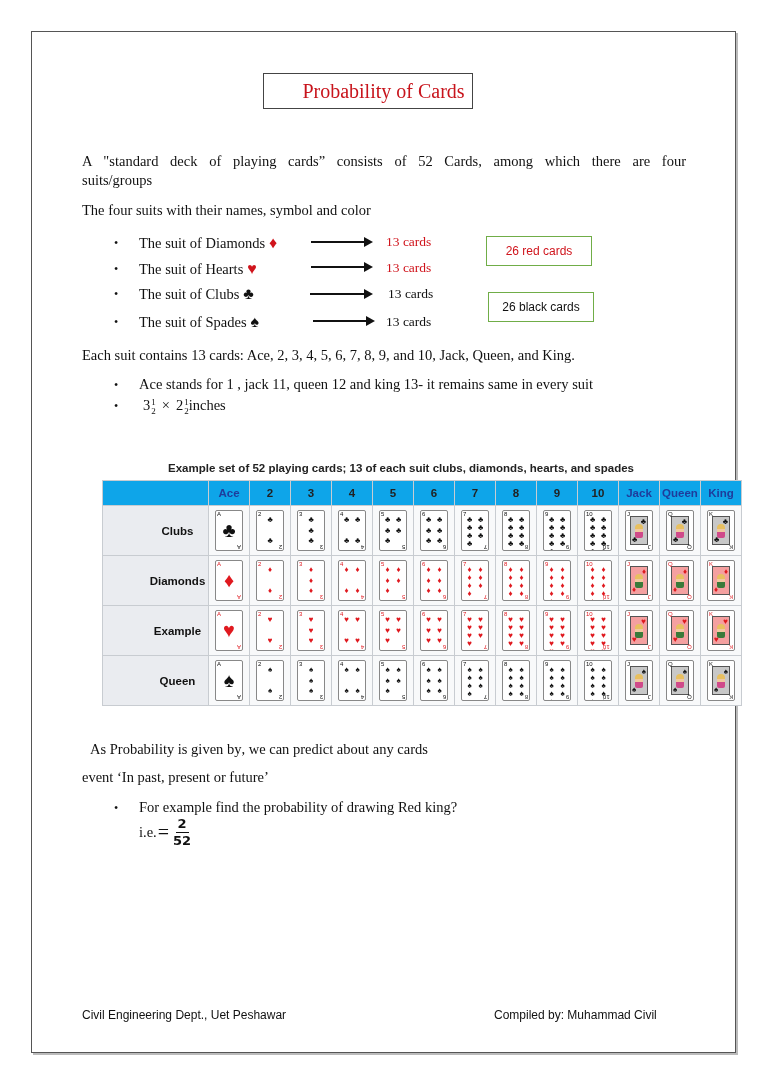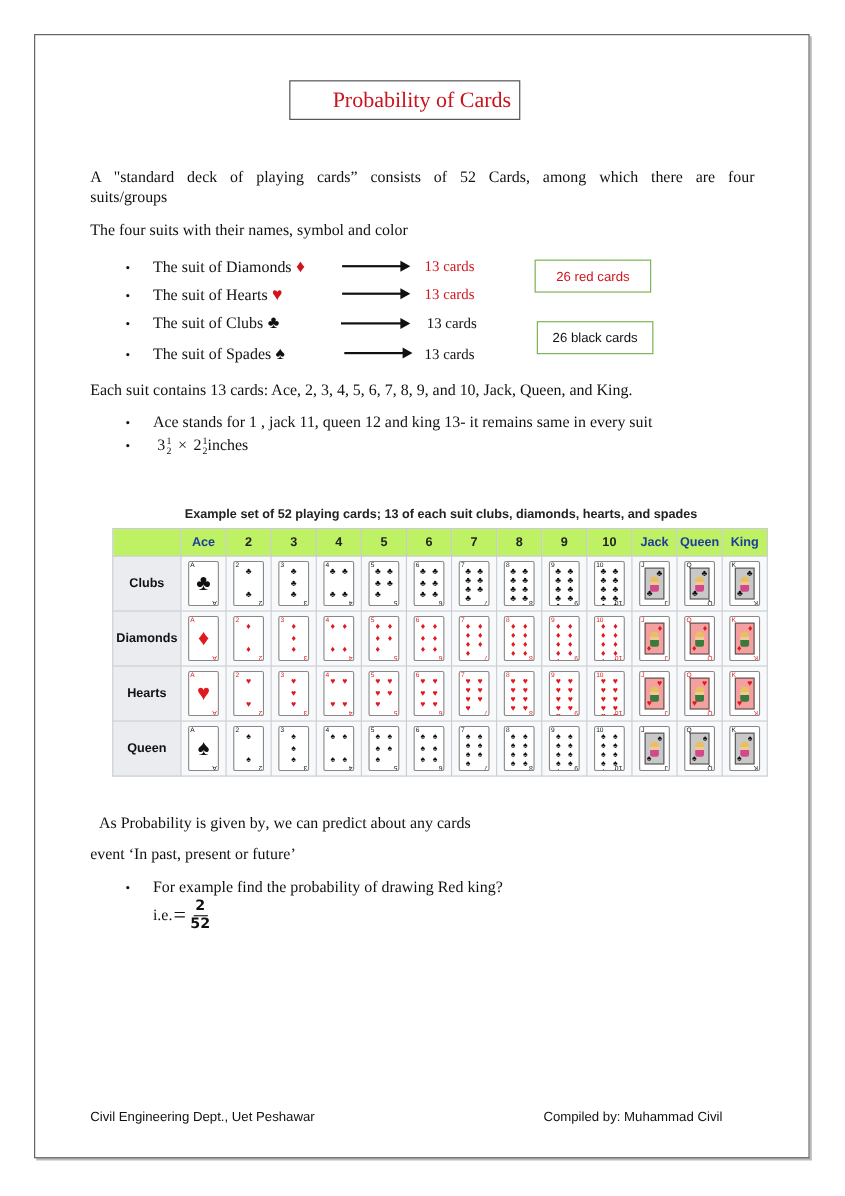--- a/index.html
+++ b/index.html
@@ -26,24 +26,24 @@
   .group-box { position: absolute; width: 106px; height: 30px; border: 1.5px solid #70ad47;
                box-sizing: border-box; display: flex; align-items: center; justify-content: center;
                font-family: "Liberation Sans", sans-serif; font-size: 12px; }
   .list-item { position: absolute; left: 114px; font-size: 14.5px; display: flex; align-items: baseline; }
   .frac-small { display: inline-flex; flex-direction: column; font-size: 9px; line-height: 9px; vertical-align: middle; margin-left: 1px; }
   .caption { position: absolute; left: 102px; top: 462px; width: 598px; text-align: center;
              font-family: "Liberation Sans", sans-serif; font-weight: bold; font-size: 11.5px; color: #222; }
   table.cards { position: absolute; left: 102px; top: 480px; border-collapse: collapse;
                 font-family: "Liberation Sans", sans-serif; background: #f8f9fa; }
   table.cards td, table.cards th { border: 1px solid #c8ccd1; padding: 0; text-align: center; }
-  table.cards th { height: 24px; font-size: 11.5px; font-weight: bold; background: #bef264; color: #222; width: 40px; }
+  table.cards th { height: 24px; font-size: 11.5px; font-weight: bold; background: #0ea5e9; color: #222; width: 40px; }
   table.cards th.link { color: #1f3c9b; }
   table.cards th.corner { width: 61px; }
-  table.cards td.rowlabel { width: 61px; height: 49px; font-size: 11.5px; font-weight: bold; background: #eaecf0; }
+  table.cards td.rowlabel { width: 61px; height: 49px; font-size: 11.5px; font-weight: bold; background: #eaecf0; padding-left: 44px; }
   table.cards td.cell { height: 49px; background: #f8f9fa; }
   .card { width: 28px; height: 41px; margin: 0 auto; border: 1px solid #888; border-radius: 2px;
           background: #fff; position: relative; box-sizing: border-box; overflow: hidden; }
   .card .corner-tl { position: absolute; left: 1px; top: 0; font-size: 6px; line-height: 6px; }
   .card .corner-br { position: absolute; right: 1px; bottom: 0; font-size: 6px; line-height: 6px; transform: rotate(180deg); }
   .card .pips { position: absolute; left: 3px; right: 3px; top: 5px; bottom: 5px;
                 display: flex; flex-wrap: wrap; align-content: space-between; justify-content: space-between;
                 font-size: 8px; line-height: 8px; }
   .card .ace { position: absolute; left: 0; right: 0; top: 8px; text-align: center; font-size: 20px; line-height: 22px; }
   .card .face { position: absolute; left: 4px; right: 4px; top: 5px; bottom: 5px; border: 1px solid #555; }
@@ -484,21 +484,21 @@
               <div class="figure" style="background: linear-gradient(rgb(232, 192, 96) 0px, rgb(232, 192, 96) 35%, rgb(240, 200, 160) 35%, rgb(240, 200, 160) 55%, rgb(58, 122, 58) 55%);"></div>
               <span class="face-suit-top">♦</span>
               <span class="face-suit-bot">♦</span>
             </div>
             <span class="corner-tl">K</span>
             <span class="corner-br">K</span>
           </div>
         </td>
       </tr>
       <tr>
-        <td class="rowlabel">Hearts</td>
+        <td class="rowlabel">Example</td>
         <td class="cell">
           <div class="card" style="color: rgb(224, 25, 31);">
             <div class="ace">♥</div>
             <span class="corner-tl">A</span>
             <span class="corner-br">A</span>
           </div>
         </td>
         <td class="cell">
           <div class="card" style="color: rgb(224, 25, 31);">
             <div class="pips" style="justify-content: center;">

